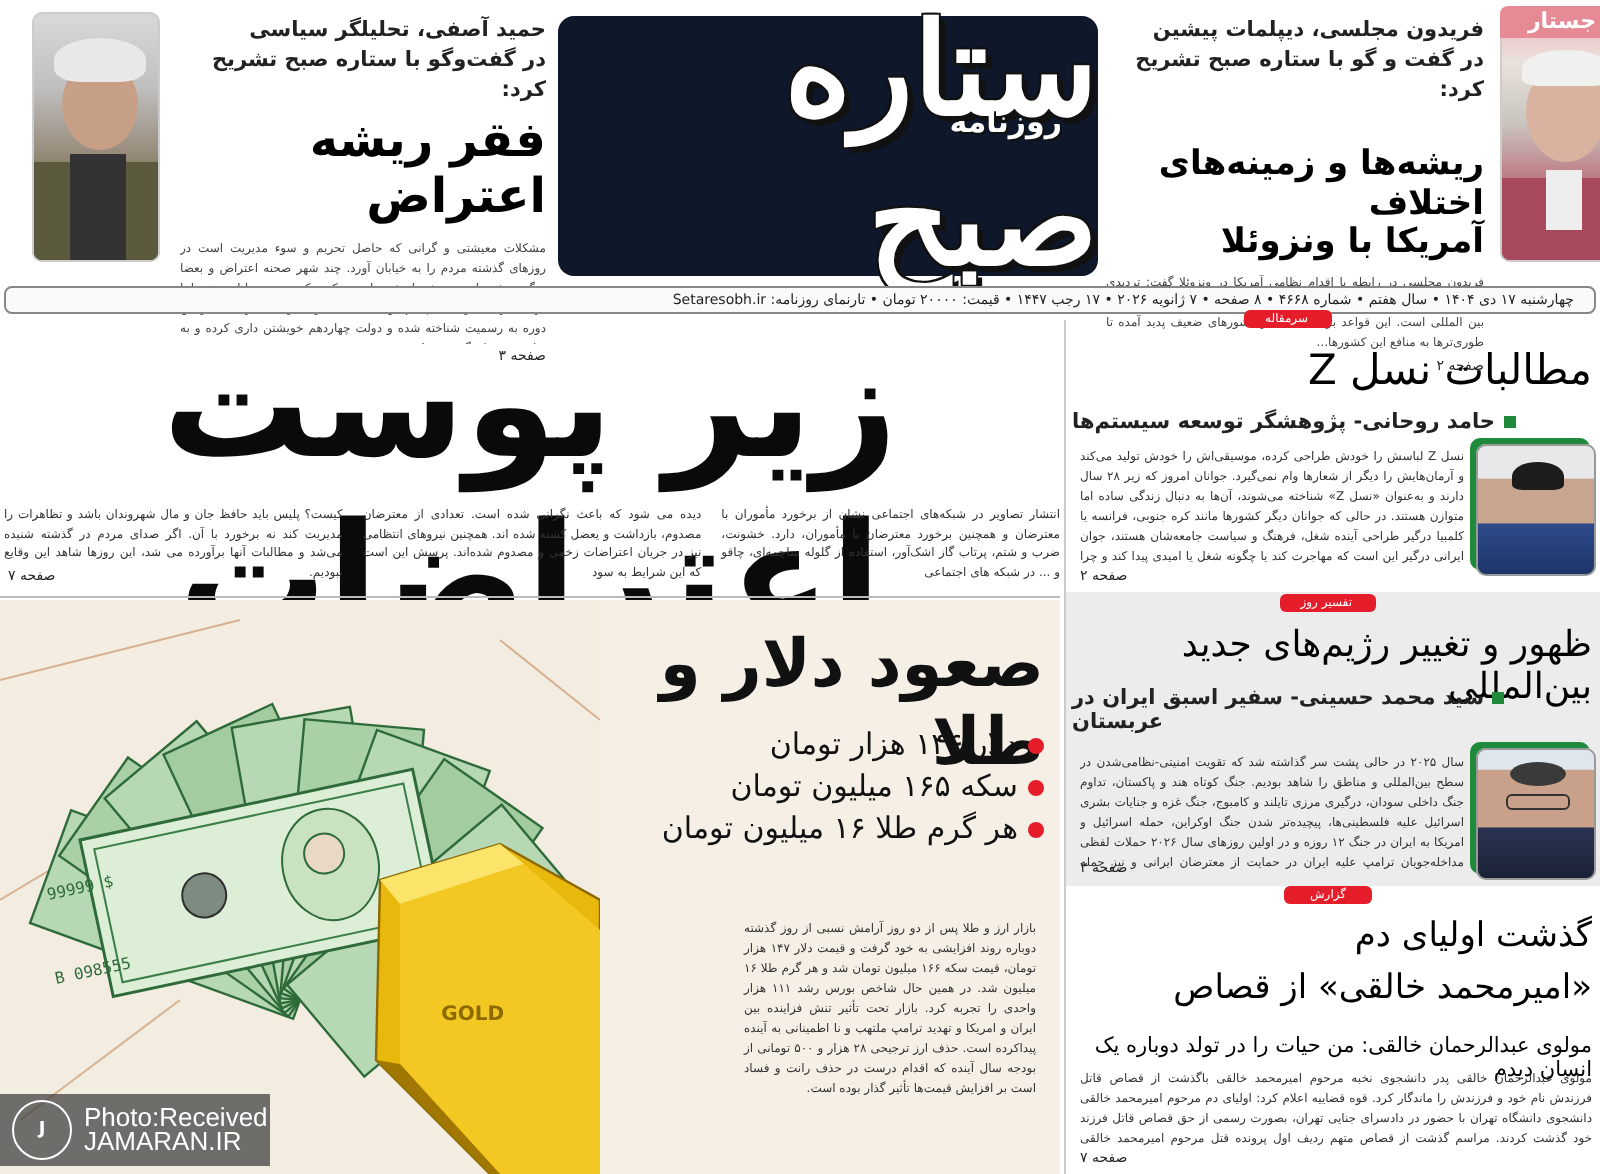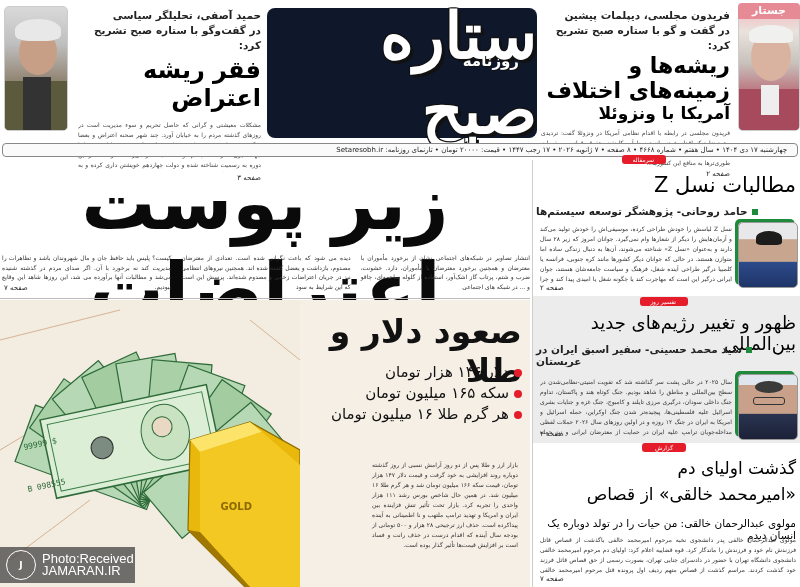--- a/index.html
+++ b/index.html
@@ -2,21 +2,21 @@
 <html><head>
 <meta charset="utf-8">
 <style>
   * { box-sizing: border-box; margin: 0; padding: 0; }
   html, body { width: 800px; height: 587px; overflow: hidden; background: #ffffff; }
   body { font-family: "DejaVu Sans", sans-serif; color: #111; position: relative; direction: rtl; }
 
   .abs { position: absolute; }
 
   
-  .masthead { position: absolute; left: 2px; top: 0; width: 688px; height: 140px; }
+  .masthead { position: absolute; left: 14px; top: 0; width: 688px; height: 140px; }
 
   .logo-box {
     position: absolute; left: 265px; top: 8px; width: 270px; height: 130px;
     background: #0f172a; border-radius: 8px;
     overflow: visible;
     text-align: right;
   }
   .logo-word {
     position: absolute; left: 0; top: 0; width: 270px; height: 130px;
     display: flex; align-items: center; justify-content: center;
@@ -165,21 +165,21 @@
     <div class="photo">
       <div class="face" style="left:12px;top:24px;width:40px;height:50px;background:#d9b3a0;"></div>
       <div class="face" style="left:10px;top:18px;width:44px;height:18px;background:#f0f0ee;border-radius:50% 50% 20% 20%;"></div>
       <div class="abs" style="left:0;top:82px;width:62px;height:44px;background:#a84a5e;"></div>
       <div class="abs" style="left:22px;top:78px;width:18px;height:30px;background:#eee;"></div>
     </div>
     <div class="jostar-badge">جستار</div>
     <div class="text">
       <div class="kicker">فریدون مجلسی، دیپلمات پیشین</div>
       <div class="kicker">در گفت و گو با ستاره صبح تشریح کرد:</div>
-      <div class="headline" style="font-size:22px;margin-top:0;">ریشه‌ها و زمینه‌های اختلاف</div>
+      <div class="headline" style="font-size:17px;margin-top:20px;">ریشه‌ها و زمینه‌های اختلاف</div>
       <div class="headline" style="font-size:17px;margin-bottom:5px;">آمریکا با ونزوئلا</div>
       <div class="body" style="height:40px;overflow:hidden;">فریدون مجلسی در رابطه با اقدام نظامی آمریکا در ونزوئلا گفت: تردیدی وجود ندارد که اقدام خودسرانه توسط آمریکا نقض حقوق، قوانین و مقررات بین المللی است. این قواعد برای صیانت از کشورهای ضعیف پدید آمده تا طوری‌ترها به منافع این کشورها...</div>
       <div class="page">صفحه ۲</div>
     </div>
   </div>
 </div>
 
 <div class="datebar">چهارشنبه ۱۷ دی ۱۴۰۴ • سال هفتم • شماره ۴۶۶۸ • ۸ صفحه • ۷ ژانویه ۲۰۲۶ • ۱۷ رجب ۱۴۴۷ • قیمت: ۲۰۰۰۰ تومان • تارنمای روزنامه: Setaresobh.ir</div>
 
 <div class="main-head">زیر پوست اعتراضات</div>

